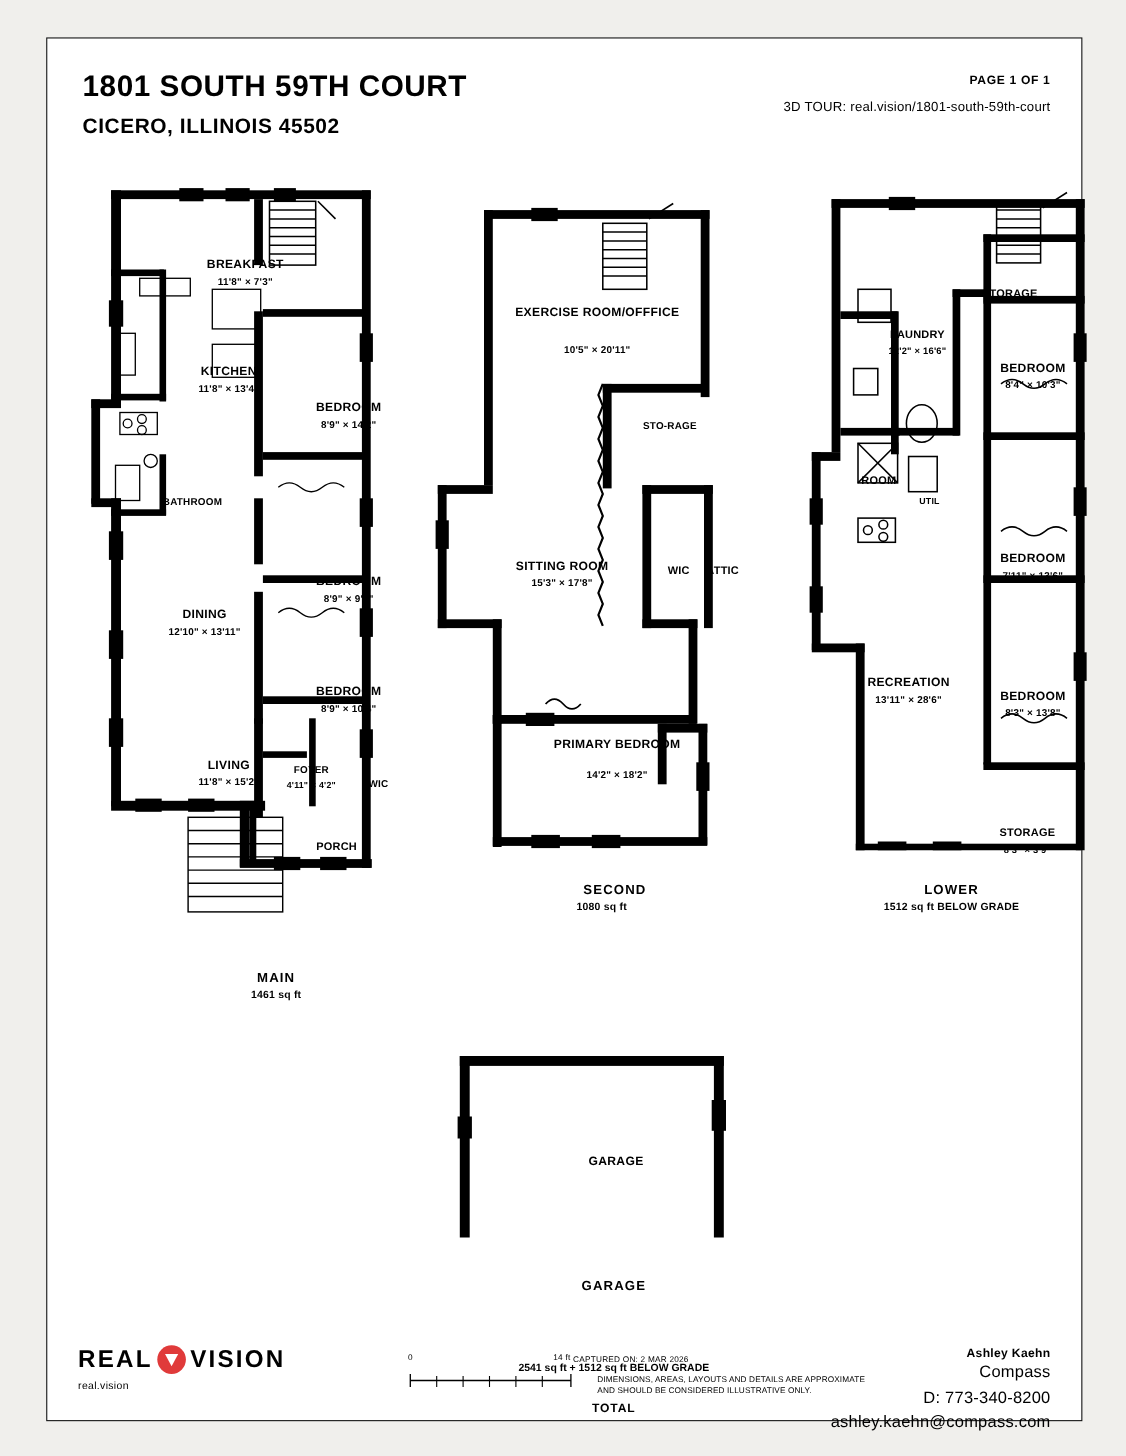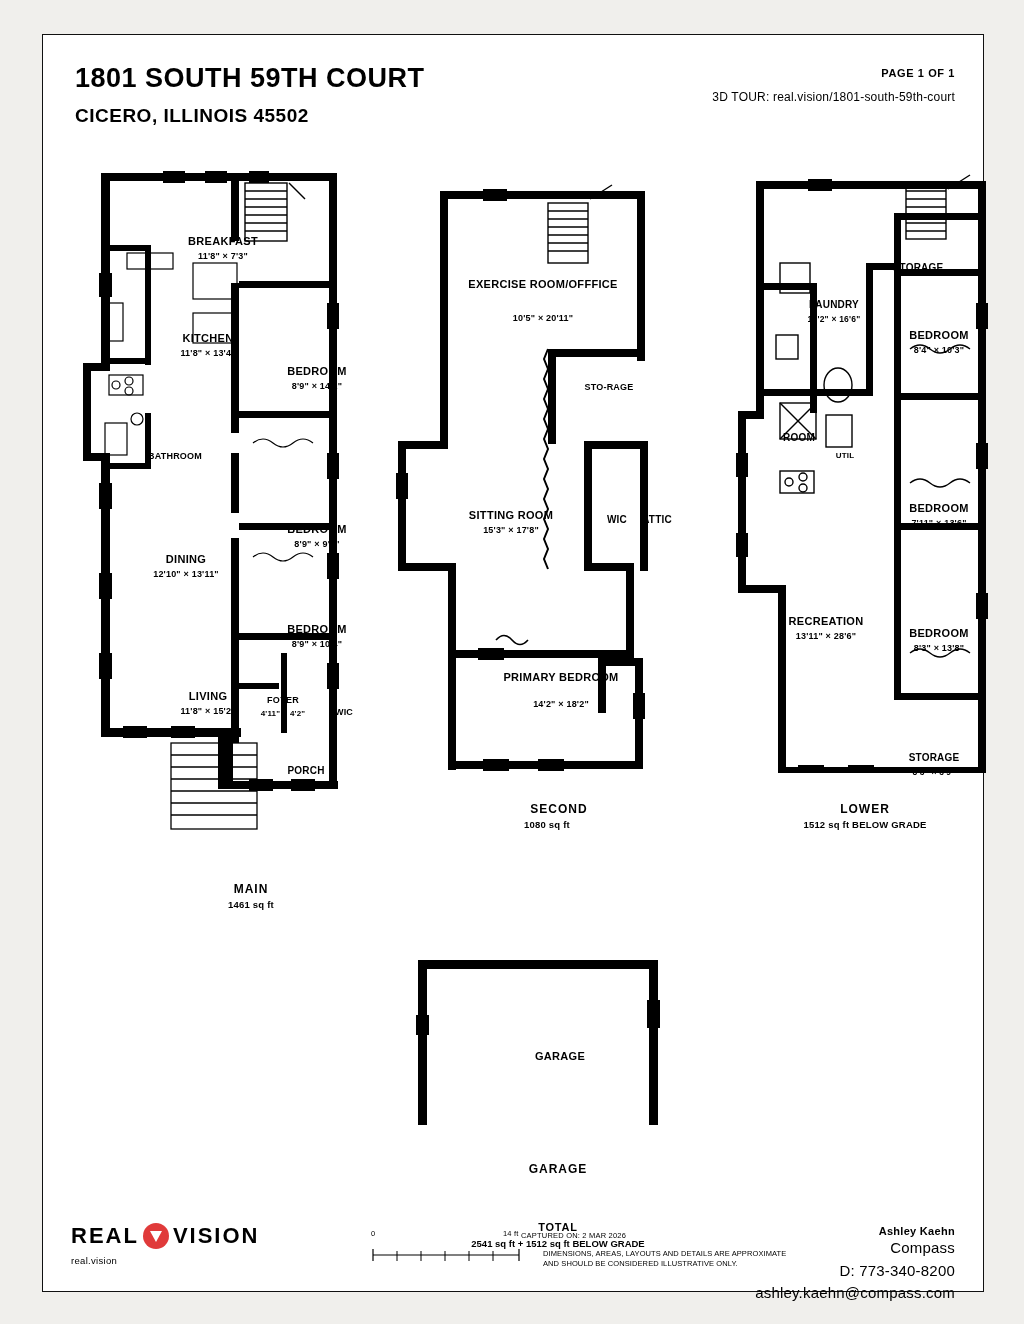--- a/index.html
+++ b/index.html
@@ -335,21 +335,21 @@
           <rect x="43" y="90" width="13" height="20"></rect>
           <rect x="274" y="75" width="13" height="28"></rect>
           <rect x="124" y="210" width="58" height="13"></rect>
           <rect x="190" y="210" width="48" height="13"></rect>
         </g>
       </svg>
       <div class="t room ctr" style="left:517px;top:1015px;">GARAGE</div>
       <div class="t floorname ctr" style="left:515px;top:1127px;">GARAGE</div>
     </div>
 
-    <div class="t totallbl ctr" style="left:515px;top:1186px;">TOTAL</div>
+    <div class="t totallbl ctr" style="left:515px;top:1240px;">TOTAL</div>
     <div class="t totalsq ctr" style="left:515px;top:1203px;">2541 sq ft + 1512 sq ft BELOW GRADE</div>
 
     <div style="position:absolute;left:28px;top:1188px;">
       <div style="display:flex;align-items:center;">
         <span class="rvtext">REAL</span>
         <span style="display:inline-block;width:26px;height:26px;border-radius:50%;background:#e03a3a;margin:0 4px;position:relative;">
           <svg width="26" height="26" style="position:absolute;left:0;top:0;">
             <polygon points="7,8 13,19 19,8" fill="#fff"></polygon>
           </svg>
         </span>

